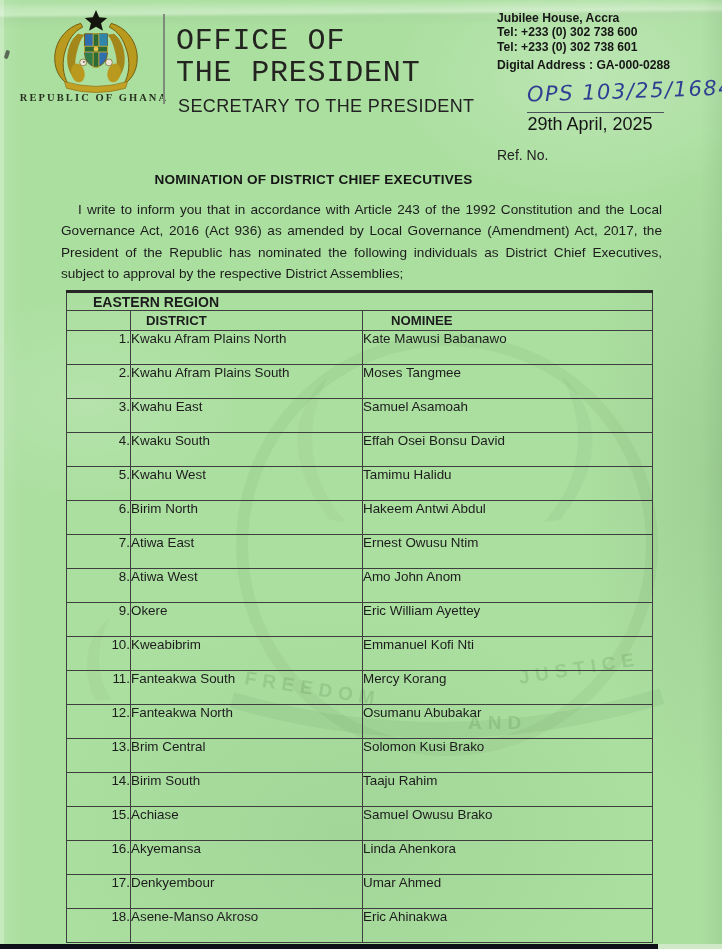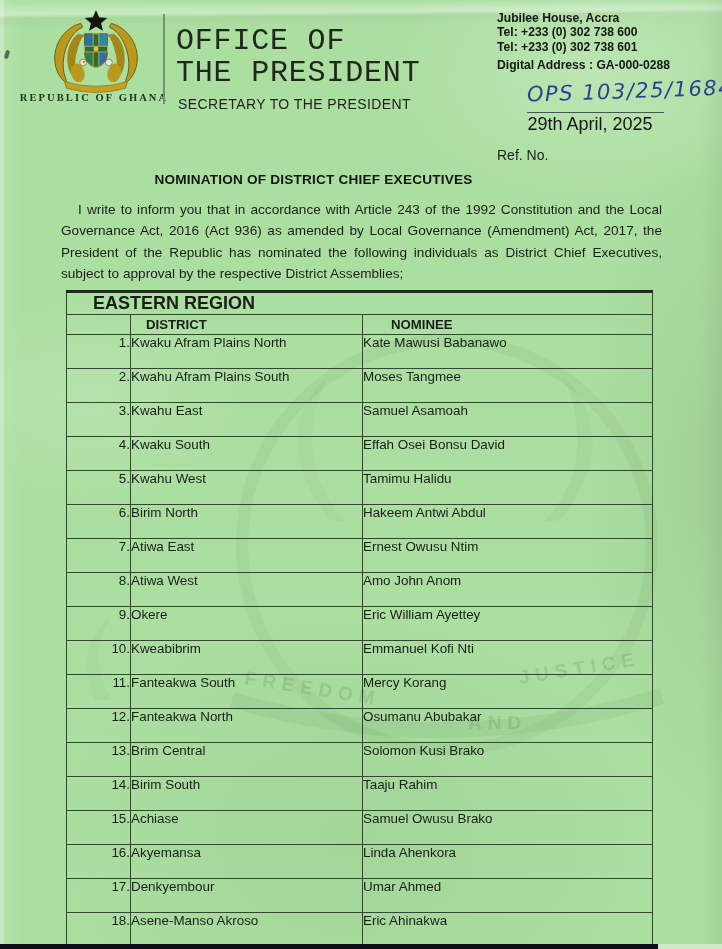--- a/index.html
+++ b/index.html
@@ -26,40 +26,40 @@
   .bottom-band-light{left:658px;bottom:0;width:64px;height:5px;background:#cfe8c6;z-index:9;}
   
   .watermark{left:0;top:0;pointer-events:none;}
   
   .crest{left:48px;top:9px;width:96px;height:84px;}
   .crest-caption{left:14px;top:92px;width:160px;text-align:center;
     font-family:"Liberation Serif",serif;font-weight:bold;font-size:10.5px;letter-spacing:2.1px;color:#27321f;}
   .divider-v{left:163px;top:14px;width:1.5px;height:90px;background:#7d8b7a;}
   .office{left:176px;top:25px;font-family:Liberation Mono, monospace;color:#232320;}
   .office div{font-size:30px;line-height:32px;letter-spacing:.8px;font-weight:500;}
-  .secretary{left:178px;top:96px;font-size:14px;letter-spacing:.4px;color:#222;}
+  .secretary{left:178px;top:96px;font-size:18px;letter-spacing:.4px;color:#222;}
   .contact{left:497px;top:11px;font-weight:bold;font-size:12.4px;line-height:14.4px;color:#161616;
     transform:scaleX(.98);transform-origin:left top;}
   .contact .digital{margin-top:4px;}
   .ref-label{left:497px;top:101px;font-size:14px;color:#222;margin-top:46px;}
   .ref-underline{left:527px;top:112px;width:137px;height:1.2px;background:#4c525c;}
   .ref-value{left:527px;top:80px;width:150px;font-family:"DejaVu Sans",sans-serif;font-style:italic;
     font-size:21px;letter-spacing:1.5px;color:#2f3e92;transform:rotate(-2deg);white-space:nowrap;}
   .date-line{left:520px;top:114px;width:140px;text-align:center;font-size:18px;color:#151515;}
   
   .title{left:0;top:172px;width:627px;text-align:center;font-weight:bold;font-size:13.6px;letter-spacing:.2px;color:#161616;}
   .body-par{left:61px;top:199px;width:601px;margin:0;font-size:13.6px;line-height:21.4px;
     text-align:justify;text-indent:17px;color:#1c1c1c;}
   
   table.nom{position:absolute;left:66px;top:290px;width:586px;border-collapse:collapse;table-layout:fixed;
     border:1.4px solid #333;border-top:3px solid #272727;}
   table.nom th, table.nom td{border:1px solid #3e3e3e;font-size:13.4px;color:#1c1c1c;padding:0;overflow:hidden;white-space:nowrap;}
   col.c1{width:64px;} col.c2{width:232px;} col.c3{width:290px;}
   tr.region-row{height:19px;}
-  tr.region-row th{text-align:left;padding-left:26px;font-size:18px;}
+  tr.region-row th{text-align:left;padding-left:26px;font-size:14px;}
   tr.cols-row{height:20px;}
   tr.cols-row th{text-align:left;font-size:13.2px;}
   tr.cols-row th.h-district{padding-left:15px;}
   tr.cols-row th.h-nominee{padding-left:28px;}
   tbody tr{height:34px;}
   tbody td{vertical-align:top;padding-top:5px;}
   td.cell-no{text-align:right;padding-right:6px;}
   td.cell-district{padding-left:15px;}
   td.cell-nominee{padding-left:10px;}
 </style>

